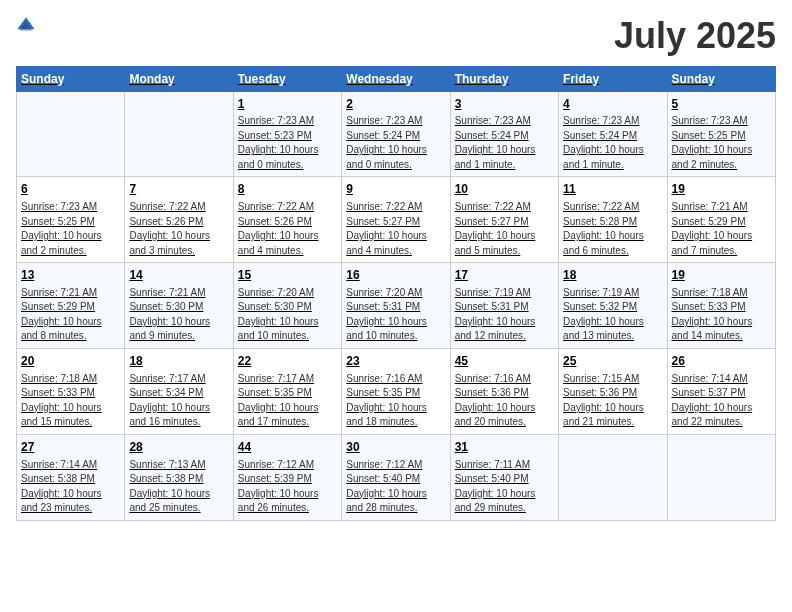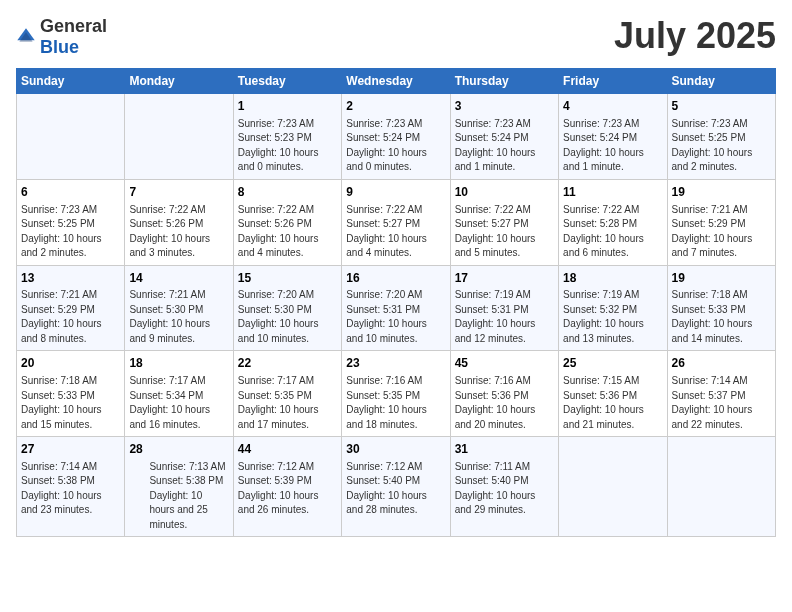--- a/index.html
+++ b/index.html
@@ -46,20 +46,21 @@
       line-height: 1.1;
     }
     .location-title {
       font-size: 15px;
       color: #333;
     }
     table {
       width: 100%;
       border-collapse: collapse;
       font-size: 10.5px;
+      text-decoration: underline;
     }
     thead tr th {
       background-color: #2d6ebf;
       color: #fff;
       padding: 5px 4px;
       text-align: left;
       font-size: 12px;
       font-weight: bold;
       border: 1px solid #2d6ebf;
     }
@@ -94,24 +95,20 @@
   </style>
 </head>
 <body>
 
 <div class="header-section">
   <div class="logo">
     <svg class="logo-icon" viewBox="0 0 30 30" xmlns="http://www.w3.org/2000/svg">
       <polygon points="15,2 28,20 2,20" fill="#2d6ebf"></polygon>
       <polygon points="15,8 25,22 5,22" fill="#1a3a6e" opacity="0.4"></polygon>
     </svg>
-    <div>
-      <span class="logo-text-general">General</span><br>
-      <span class="logo-text-blue">Blue</span>
-    </div>
   </div>
   <div class="title-section">
     <div class="month-title">July 2025</div>
   </div>
 </div>
 
 <table>
   <thead>
     <tr>
     <th>Sunday</th>
@@ -292,21 +289,21 @@
       </tr>
       <tr>
         <td>
           <span class="day-num">27</span>
           <div class="day-info" style="white-space: pre-line;">Sunrise: 7:14 AM
 Sunset: 5:38 PM
 Daylight: 10 hours and 23 minutes.</div>
         </td>
         <td>
           <span class="day-num">28</span>
-          <div class="day-info" style="white-space: pre-line; margin-left: 20px;">Sunrise: 7:13 AM
+          <div class="day-info" style="white-space: pre-line;">Sunrise: 7:13 AM
 Sunset: 5:38 PM
 Daylight: 10 hours and 25 minutes.</div>
         </td>
         <td>
           <span class="day-num">44</span>
           <div class="day-info" style="white-space: pre-line;">Sunrise: 7:12 AM
 Sunset: 5:39 PM
 Daylight: 10 hours and 26 minutes.</div>
         </td>
         <td>

